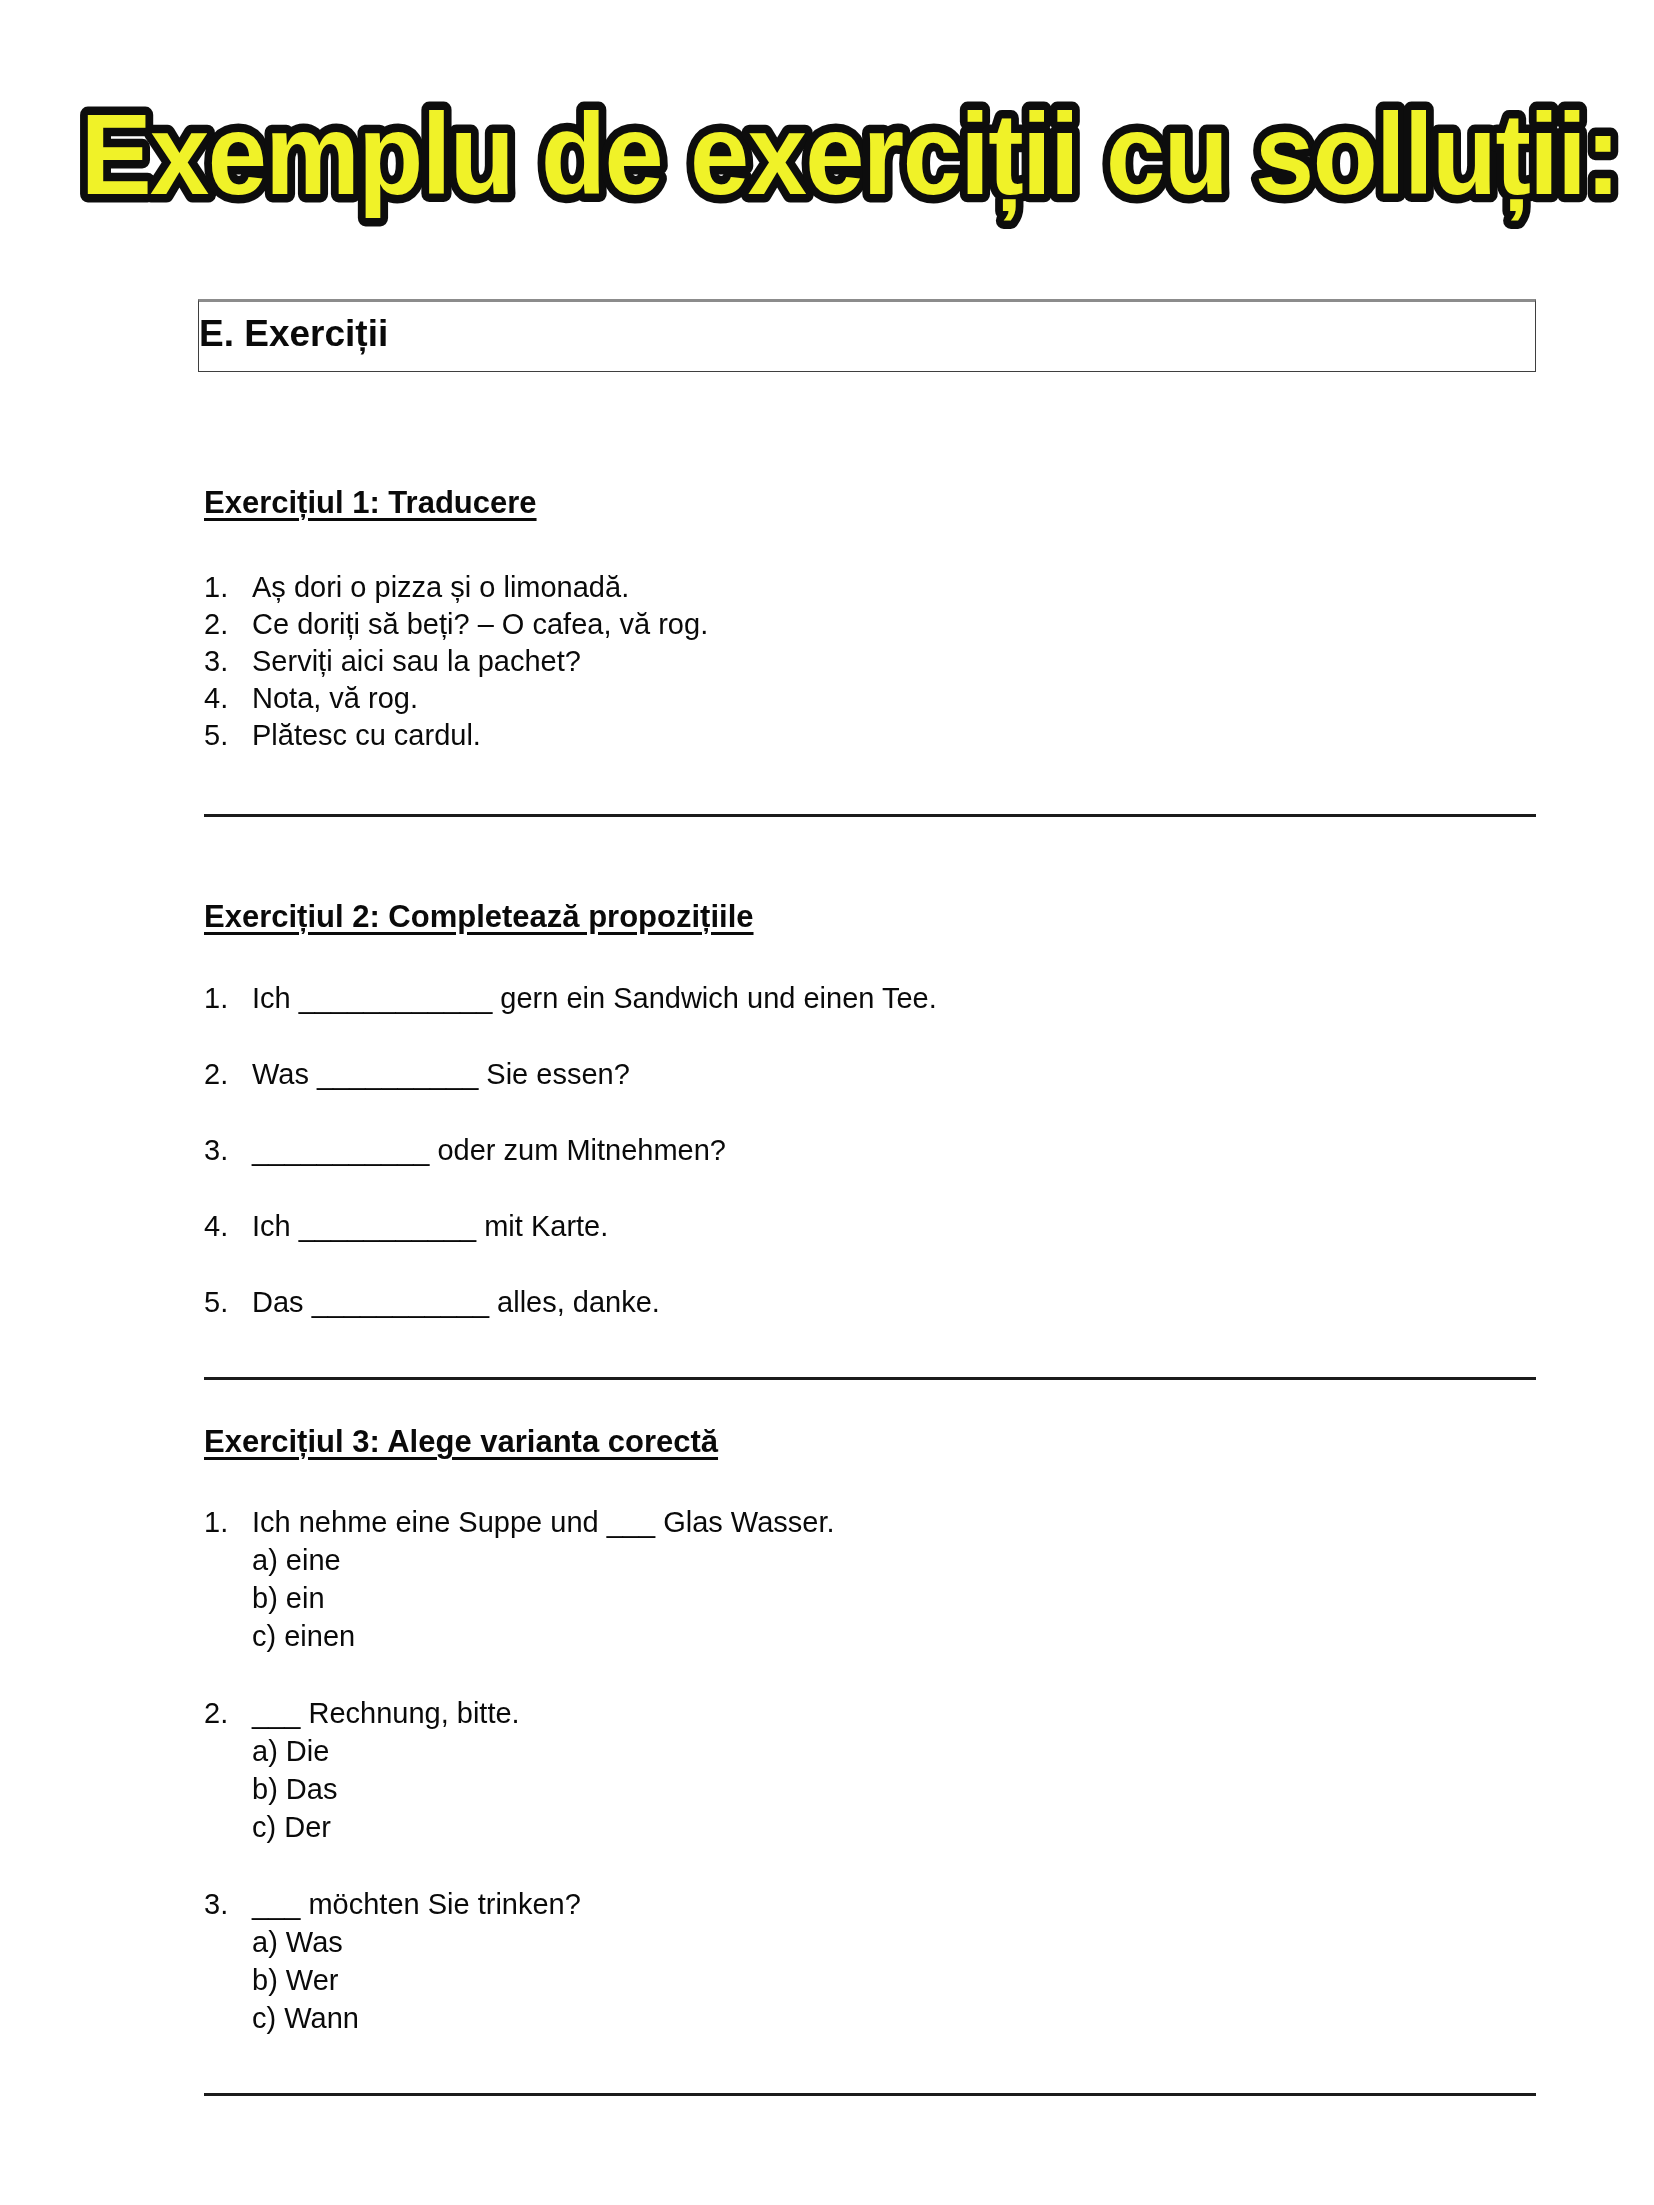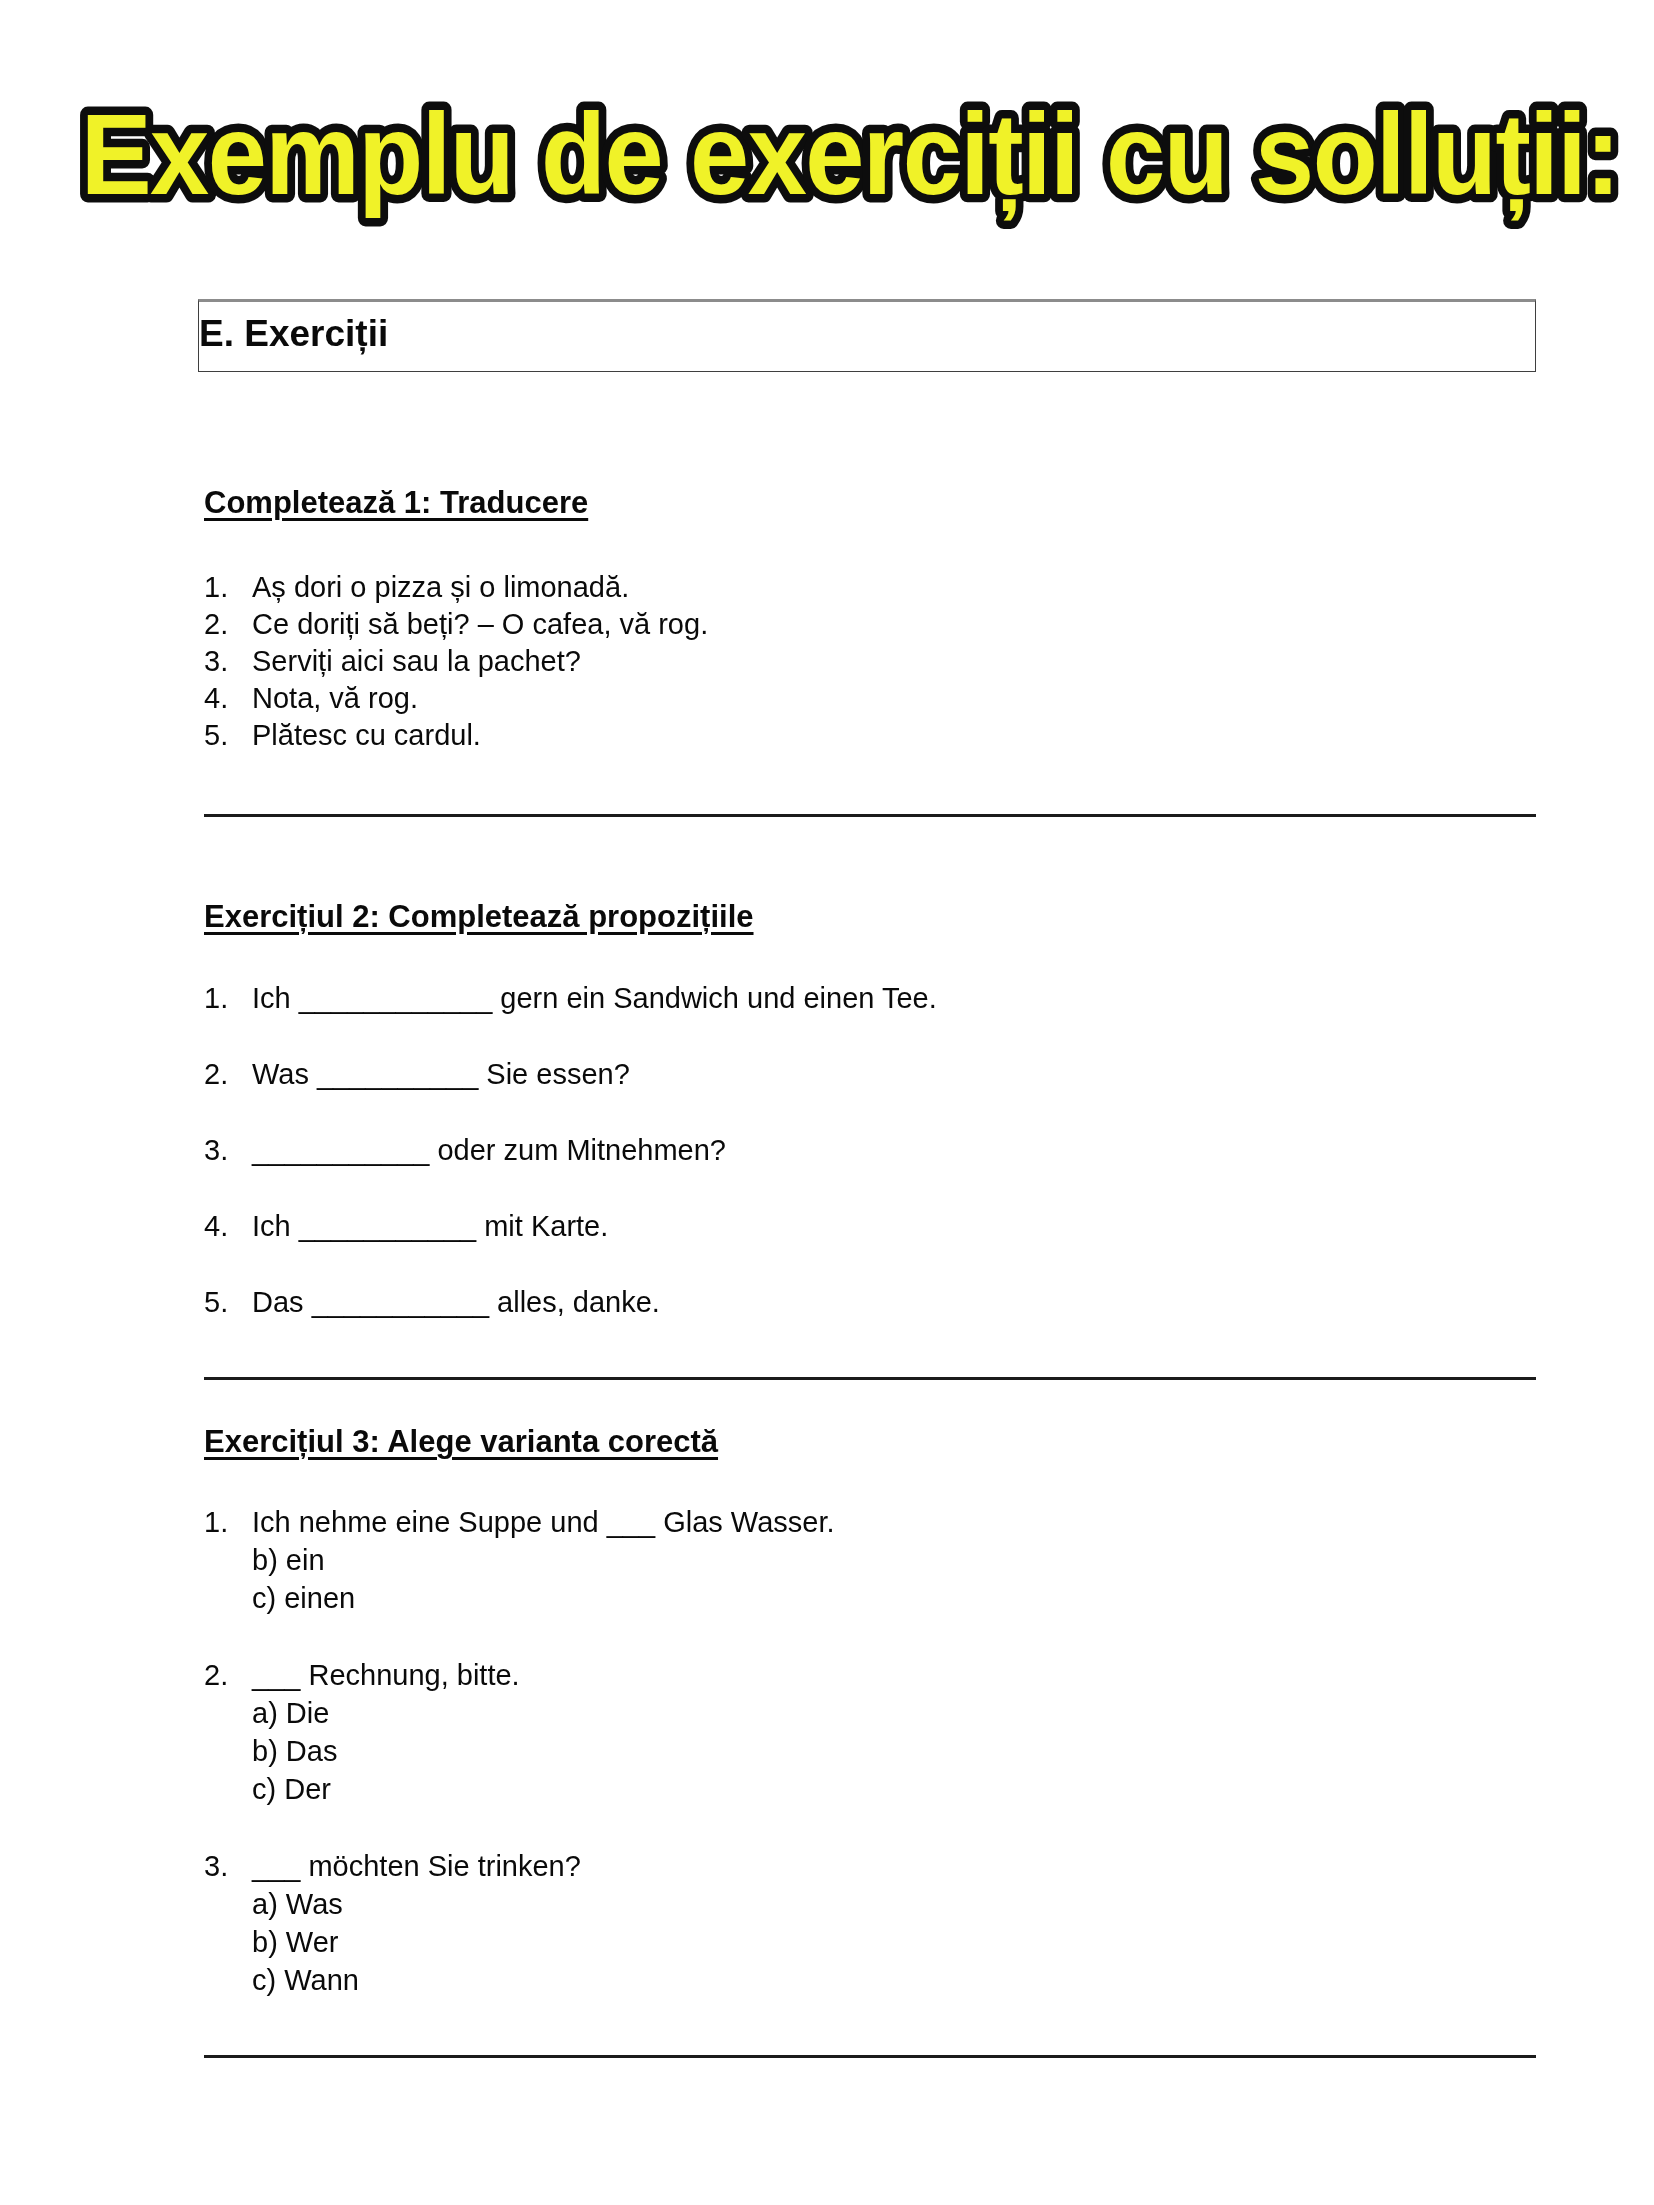--- a/index.html
+++ b/index.html
@@ -110,21 +110,21 @@
 <svg class="title-svg" viewBox="0 0 1946 310" xmlns="http://www.w3.org/2000/svg">
   <text class="title-text" x="95" y="228" textLength="1810" lengthAdjust="spacingAndGlyphs">Exemplu de exerciții cu solluții:</text>
 </svg>
 
 <div class="section-box">
   <span class="section-title">E. Exerciții</span>
 </div>
 
 <div class="content">
 
-  <div class="ex-heading h1">Completează 1: Traducere</div>
+  <div class="ex-heading h1">Exercițiul 1: Traducere</div>
 
   <ol class="ex1-list">
     <li class="item">
       <span class="num">1.</span>
       <span class="txt">Aș dori o pizza și o limonadă.</span>
     </li>
     <li class="item">
       <span class="num">2.</span>
       <span class="txt">Ce doriți să beți? – O cafea, vă rog.</span>
     </li>
@@ -174,20 +174,21 @@
   <div class="ex-heading h3">Exercițiul 3: Alege varianta corectă</div>
 
   <div class="ex3-block">
 
     <div class="question">
       <div class="q-line">
         <span class="num">1.</span>
         <span class="txt">Ich nehme eine Suppe und ___ Glas Wasser.</span>
       </div>
       <div class="options">
+        <div class="option">a) eine</div>
         <div class="option">b) ein</div>
         <div class="option">c) einen</div>
       </div>
     </div>
 
     <div class="question">
       <div class="q-line">
         <span class="num">2.</span>
         <span class="txt">___ Rechnung, bitte.</span>
       </div>

